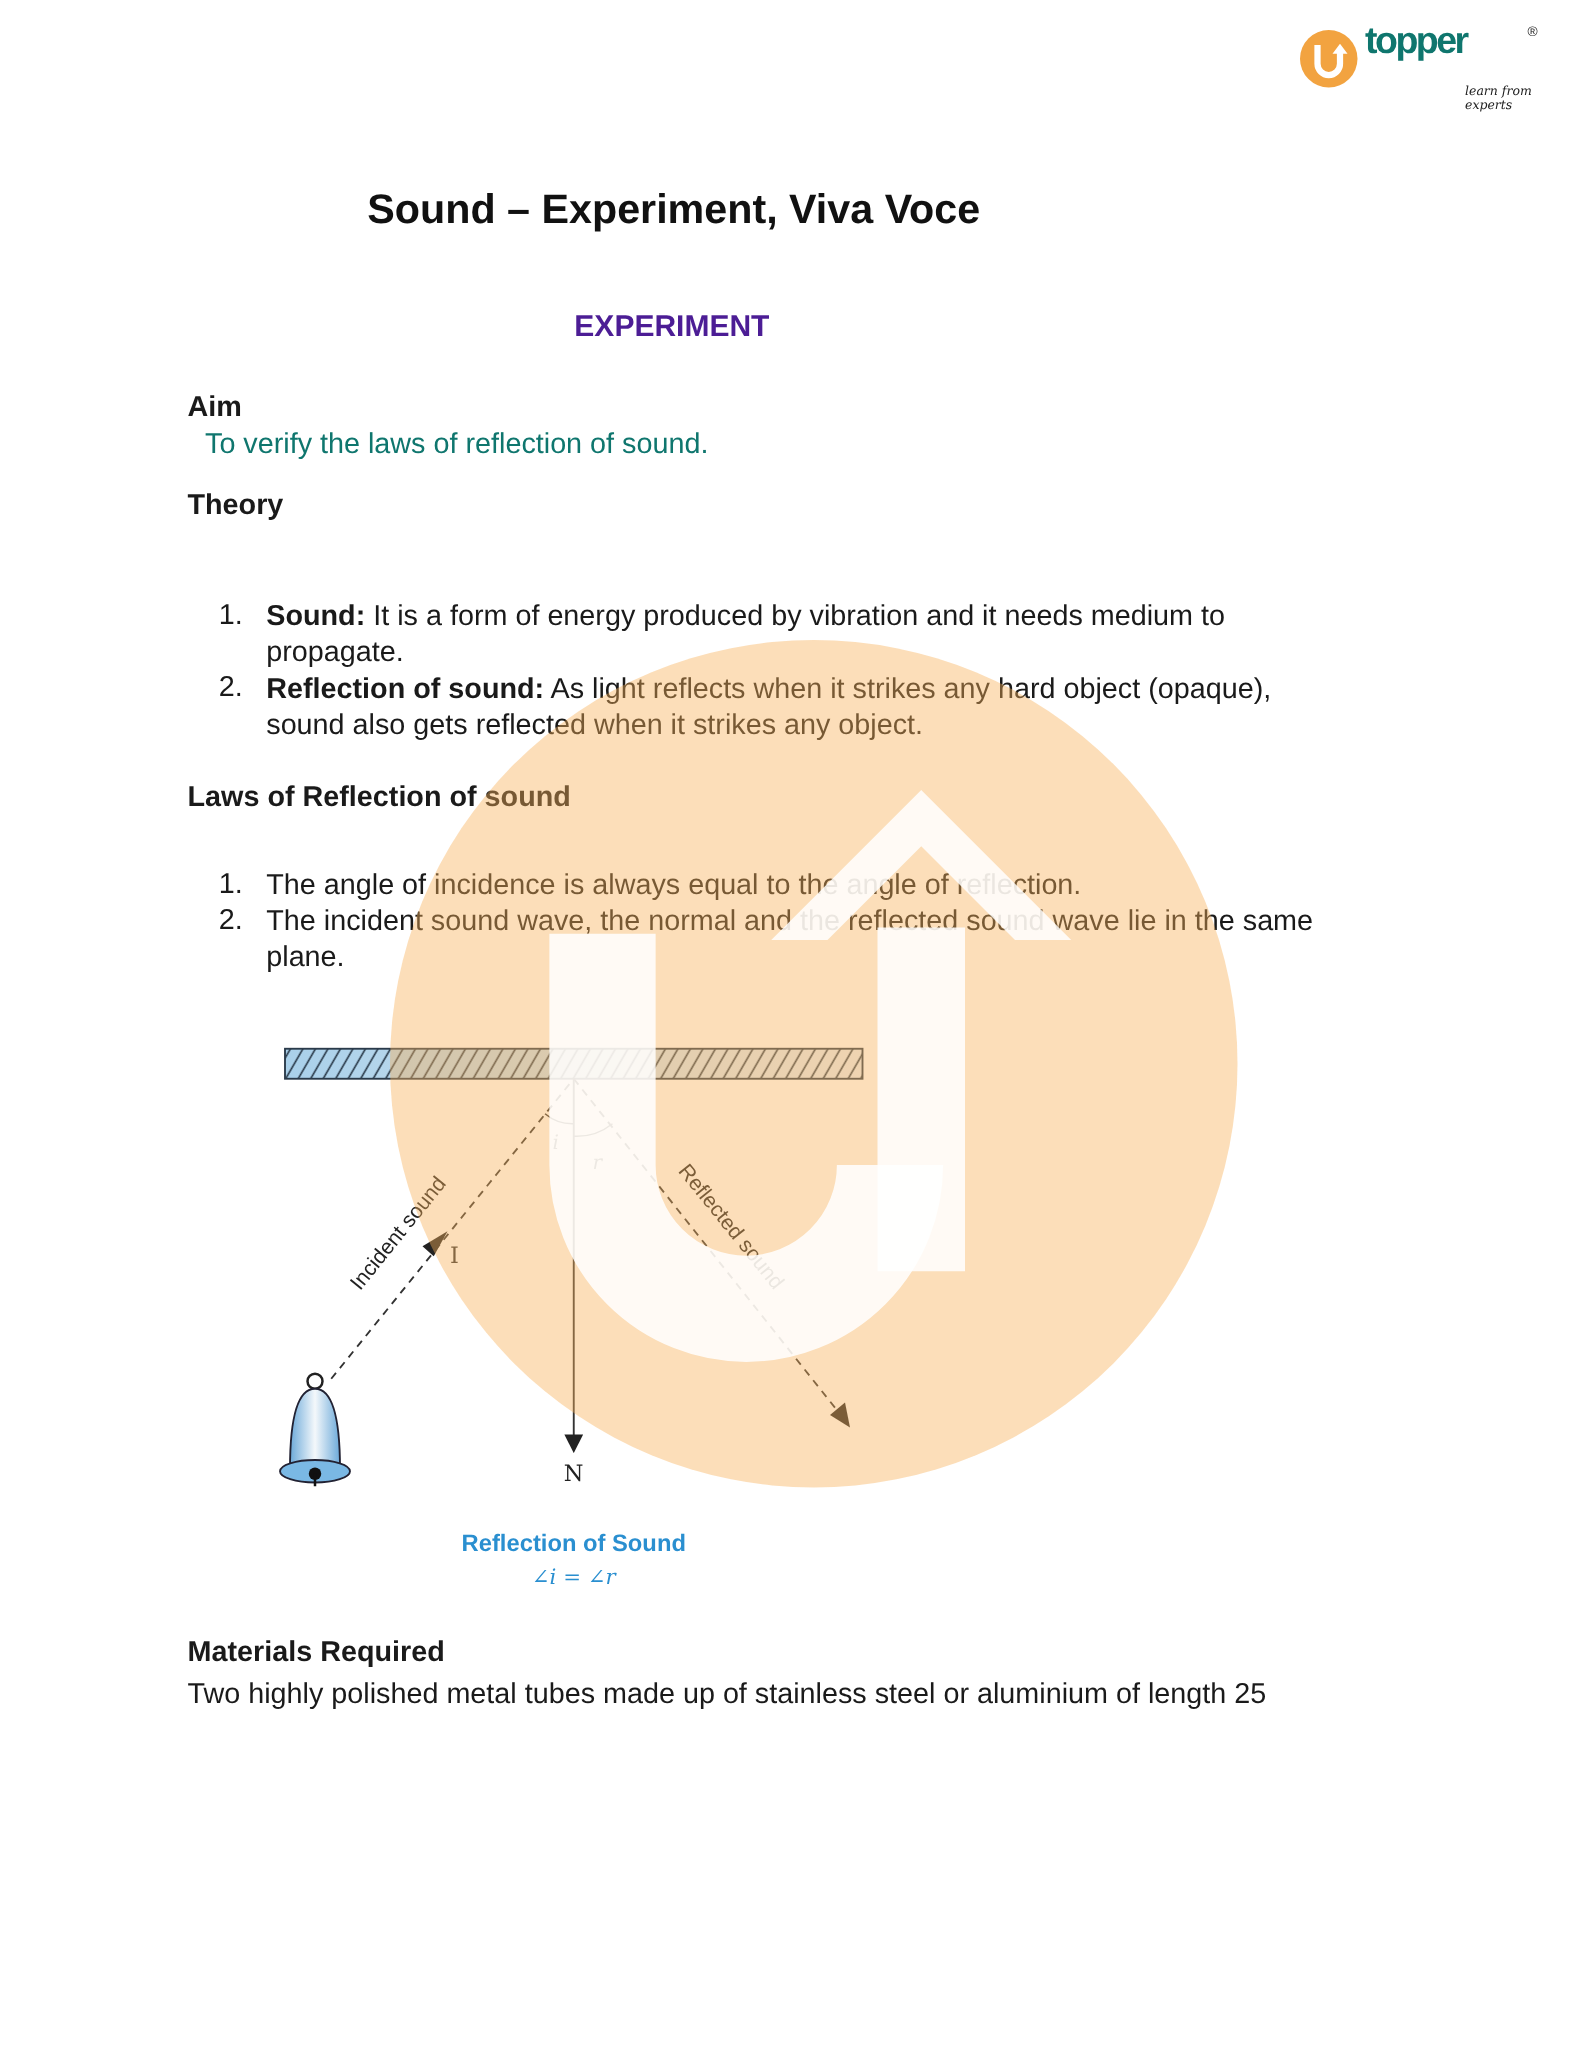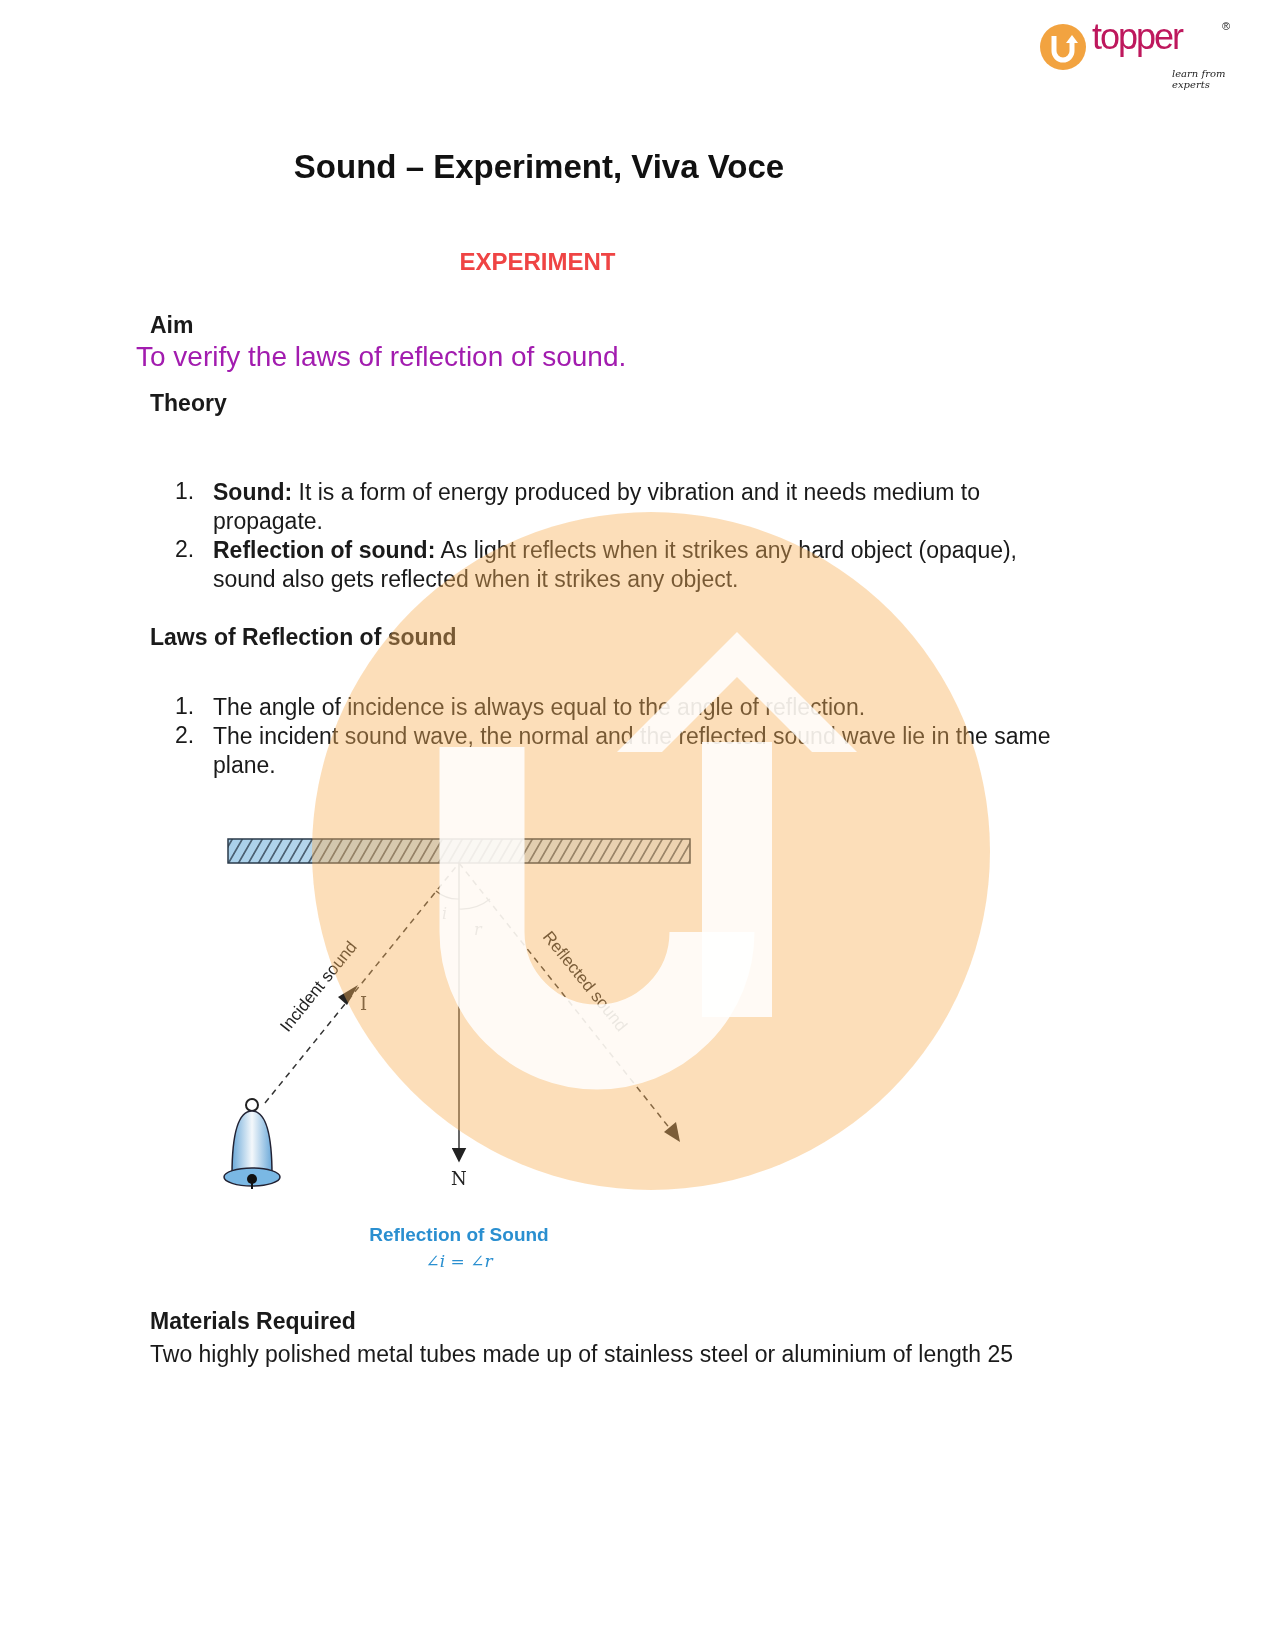--- a/index.html
+++ b/index.html
@@ -2,29 +2,29 @@
 <html><head>
 <meta charset="utf-8">
 <style>
   html, body { margin:0; padding:0; background:#ffffff; }
   body { width:1275px; height:1650px; position:relative; overflow:hidden;
          font-family:"Liberation Sans", sans-serif; color:#1a1a1a; }
   .abs { position:absolute; }
   .logo { left:1040px; top:22px; width:200px; height:60px; }
   .logo-circle { position:absolute; left:0; top:2px; width:46px; height:46px; border-radius:50%;
                  background:#f2a340; }
-  .logo-text { position:absolute; left:52px; top:-6px; font-size:36px; font-weight:normal; color:#be185d;
+  .logo-text { position:absolute; left:52px; top:-6px; font-size:30px; font-weight:bold; color:#0f766e;
                letter-spacing:-2px; font-family:"Liberation Sans", sans-serif; }
   .logo-reg { position:absolute; left:182px; top:-2px; font-size:11px; color:#222; }
   .logo-tag { position:absolute; left:132px; top:46px; font-size:10px; font-style:italic; color:#222;
               font-family:"DejaVu Serif", serif; }
   .title { left:0; width:1078px; top:148px; text-align:center; font-size:33px; font-weight:bold; color:#111; }
-  .section-banner { left:0; width:1075px; top:248px; text-align:center; font-size:24px; font-weight:bold; color:#ef4444; }
+  .section-banner { left:0; width:1075px; top:248px; text-align:center; font-size:24px; font-weight:bold; color:#4c1d95; }
   .h { font-size:23px; font-weight:bold; color:#1a1a1a; left:150px; }
-  .p { font-size:28px; color:#a21caf; left:136px; }
+  .p { font-size:23px; color:#0f766e; left:164px; }
   .li { left:175px; font-size:23px; color:#1a1a1a; width:930px; }
   .li .num { position:absolute; left:0; top:0; }
   .li .body { position:absolute; left:38px; top:0; width:890px; line-height:29px; }
   .li b { font-weight:bold; }
   .watermark { left:312px; top:512px; width:678px; height:678px; border-radius:50%;
                background:rgba(247,177,88,0.42); z-index:5; pointer-events:none; }
   .diagram { left:210px; top:805px; width:520px; height:475px; z-index:2; }
   .mat-lines { left:150px; top:1340px; font-size:23px; line-height:29px; width:950px; }
 </style>
 </head>

